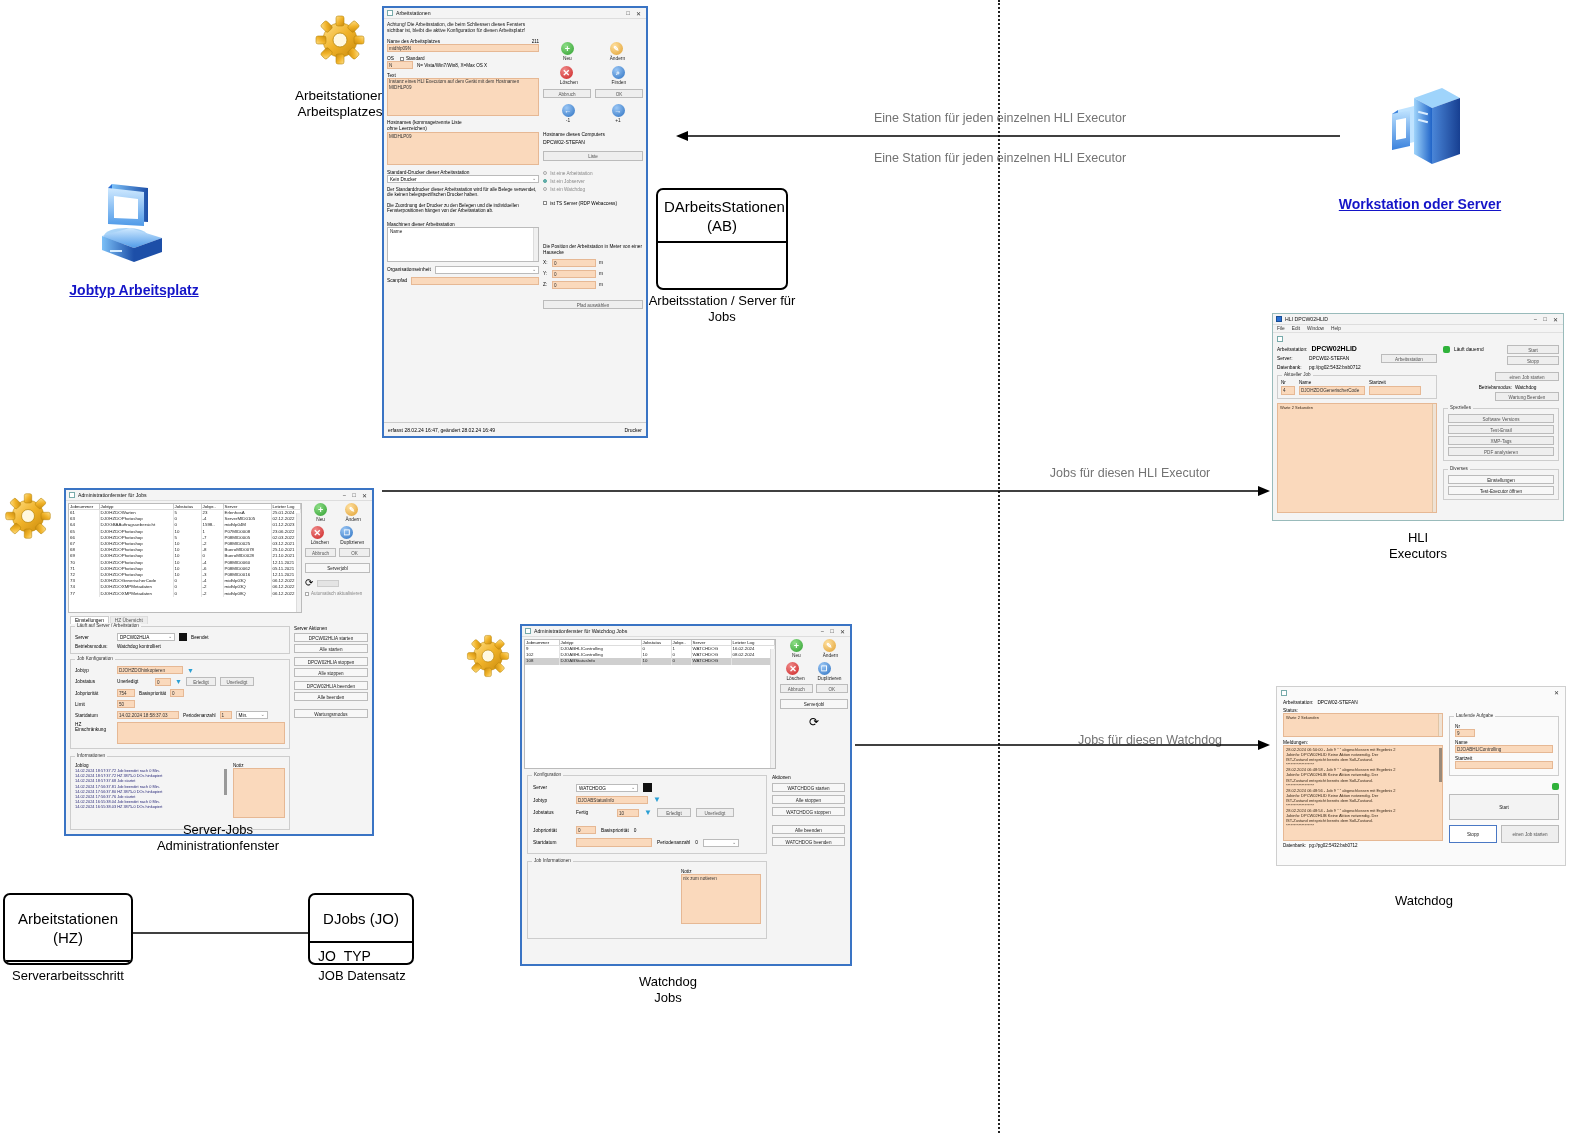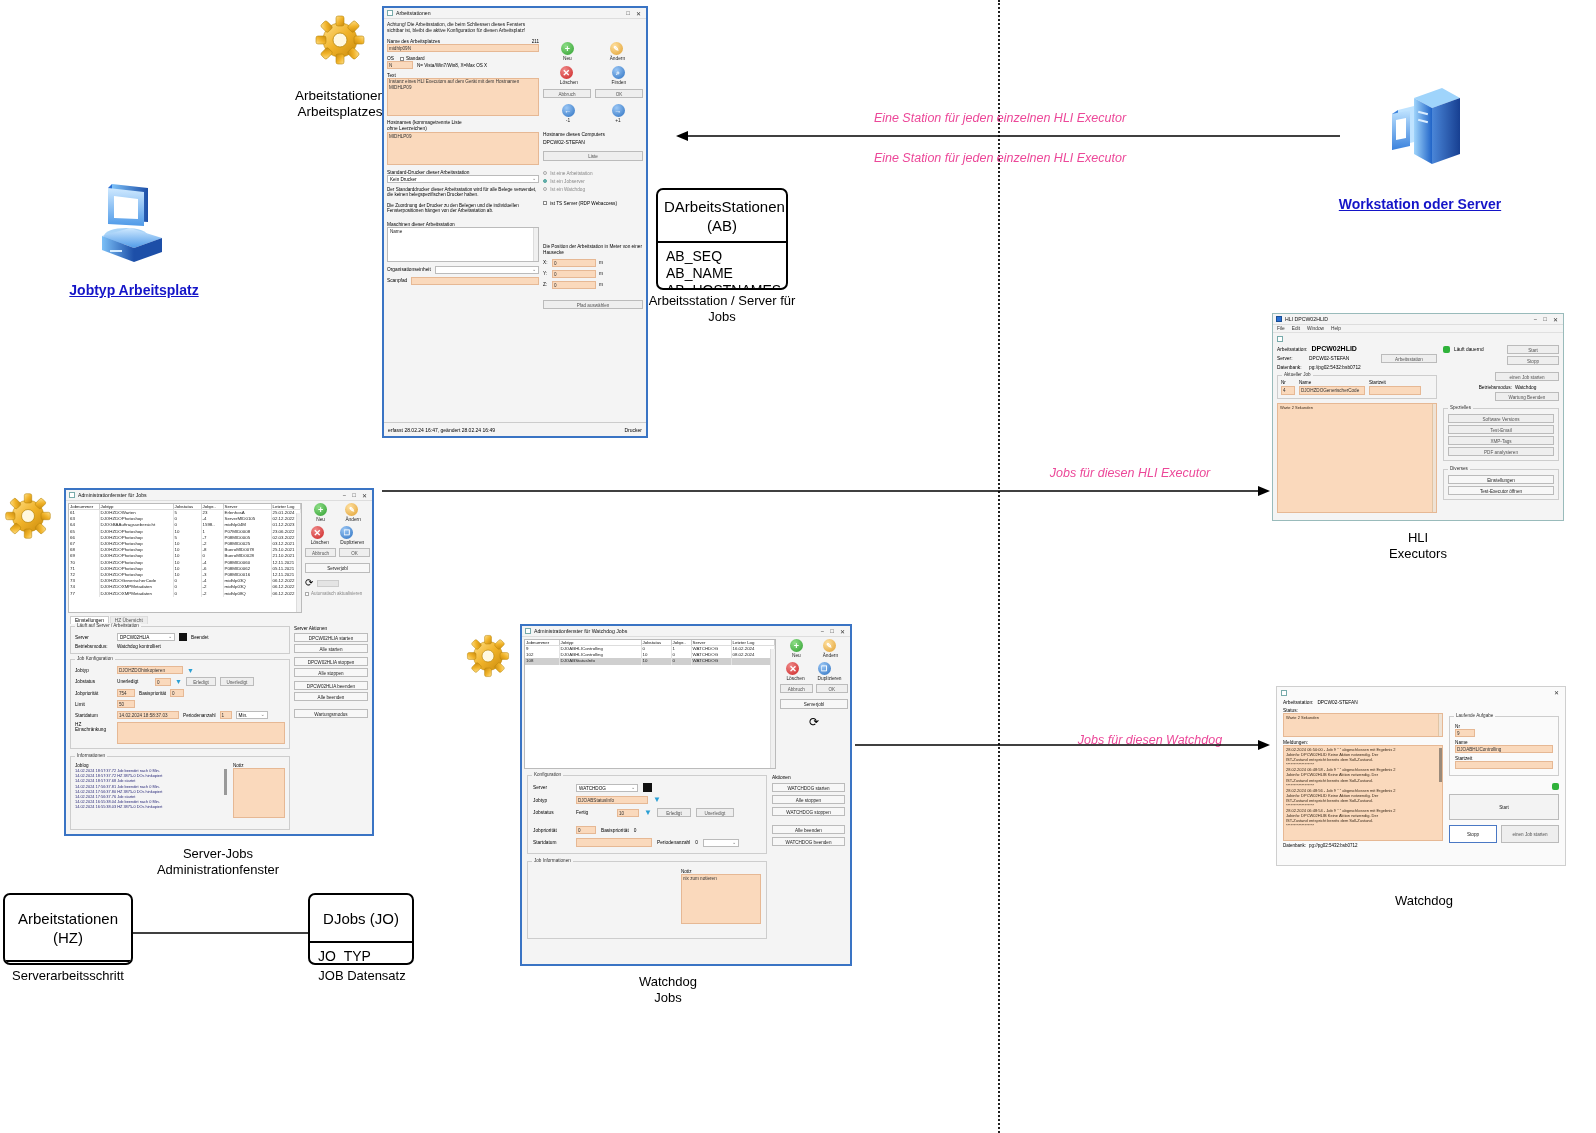--- a/index.html
+++ b/index.html
@@ -36,22 +36,21 @@
     color:#1414c8;
     text-decoration:underline;
     font-weight:600;
     white-space:nowrap;
   }
   .arrow-label {
     position:absolute;
     font-size:12.5px;
     text-align:center;
     white-space:nowrap;
-    color:#ec4899;
-    font-style:italic;
+    color:#737373;
   }
 
   
   .entity {
     position:absolute;
     border:2px solid #000;
     border-radius:7px;
     background:#fff;
     overflow:hidden;
   }
@@ -249,25 +248,20 @@
 <div class="arrow-label" style="left:1000px; top:733px; width:300px;">Jobs für diesen Watchdog</div>
 <svg class="abs" style="left:855px; top:739px;" width="415" height="12">
   <line x1="0" y1="6" x2="403" y2="6" stroke="#000" stroke-width="1.4"></line>
   <polygon points="415,6 403,1 403,11" fill="#000"></polygon>
 </svg>
 
 <div class="entity" style="left:656px; top:188px; width:132px; height:102px;">
   <div class="ehead">
     <div>DArbeitsStationen</div>
     <div>(AB)</div>
-  </div>
-  <div class="ebody">
-    <div>AB_SEQ</div>
-    <div>AB_NAME</div>
-    <div>AB_HOSTNAMES</div>
   </div>
 </div>
 <div class="caption" style="left:640px; top:293px; width:164px;">
   <div>Arbeitsstation / Server für</div>
   <div>Jobs</div>
 </div>
 
 <div class="entity" style="left:3px; top:893px; width:130px; height:72px;">
   <div class="ehead" style="padding:14px 6px 13px;">
     <div>Arbeitstationen (HZ)</div>
@@ -903,21 +897,21 @@
       <div class="btn btn-act">DPCW02HLIA starten</div>
       <div class="btn btn-act" style="margin-top:2px;">Alle starten</div>
       <div class="btn btn-act" style="margin-top:4px;">DPCW02HLIA stoppen</div>
       <div class="btn btn-act" style="margin-top:2px;">Alle stoppen</div>
       <div class="btn btn-act" style="margin-top:4px;">DPCW02HLIA beenden</div>
       <div class="btn btn-act" style="margin-top:2px;">Alle beenden</div>
       <div class="btn btn-act" style="margin-top:8px;">Wartungsmodus</div>
     </div>
   </div>
 </div>
-<div class="caption" style="left:140px; top:846px; width:156px;">
+<div class="caption" style="left:140px; top:822px; width:156px;">
   <div>Server-Jobs</div>
   <div>Administrationfenster</div>
 </div>
 
 <div class="win win-blue" style="left:520px; top:624px; width:332px; height:342px;">
   <div class="titlebar">
     <div class="tb-ico"></div>
     <span>Administrationfenster für Watchdog Jobs</span>
     <span class="tb-ctl">
       <span>−</span>

